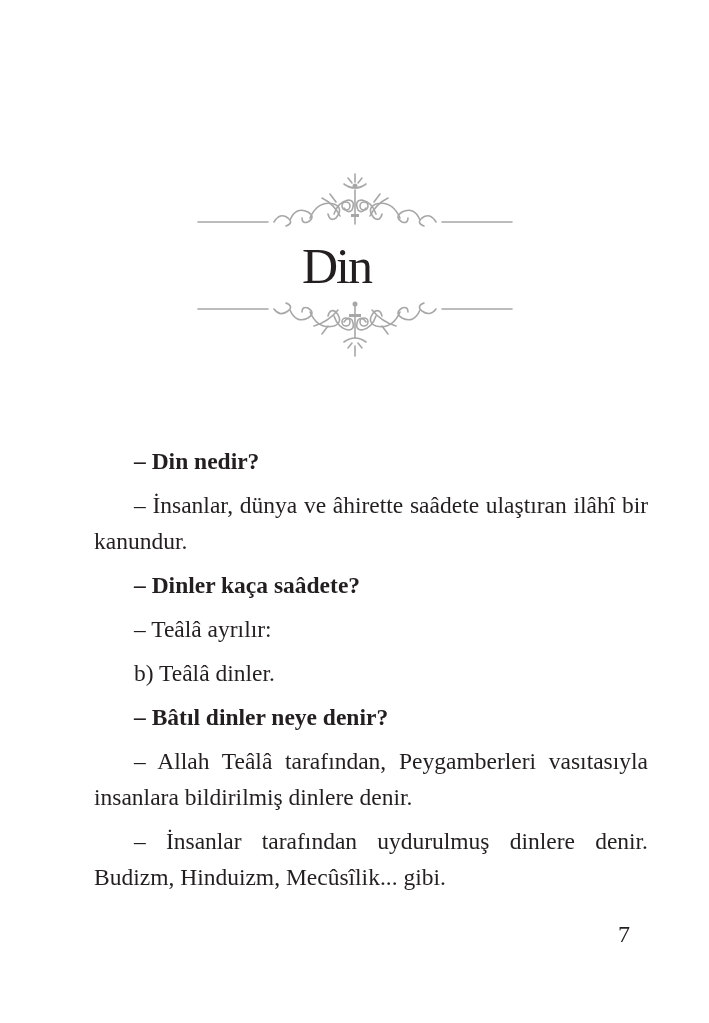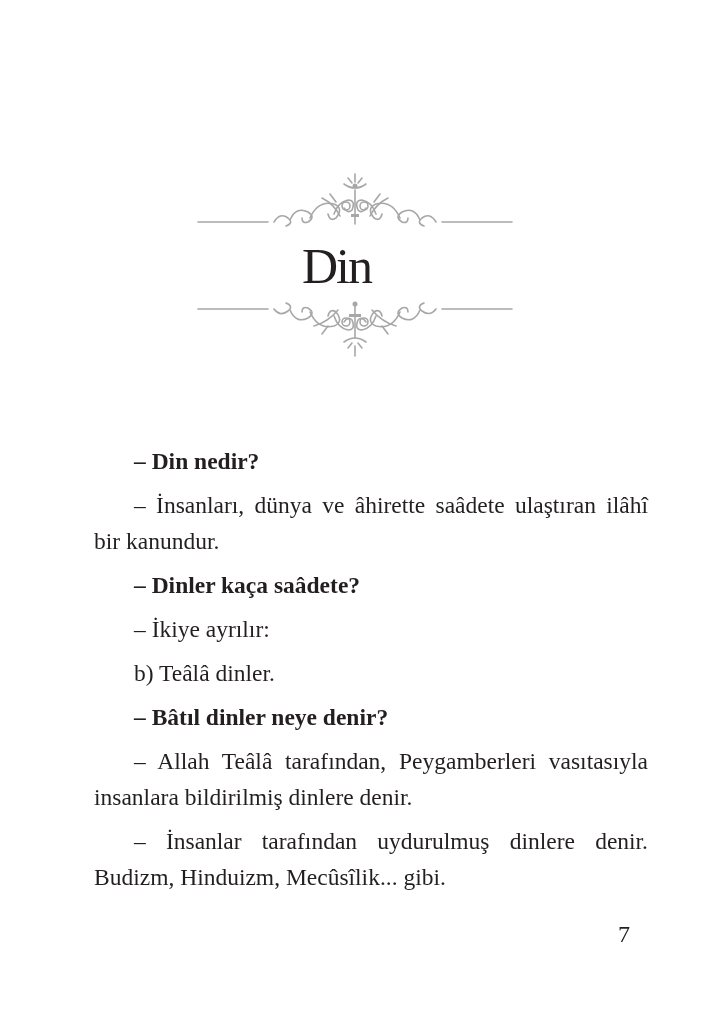--- a/index.html
+++ b/index.html
@@ -127,22 +127,22 @@
     </g>
     <g fill="#a7a7a7">
       <rect x="155" y="24" width="12" height="3"></rect>
       <circle cx="161" cy="14" r="2.5"></circle>
     </g>
   </svg>
 </div>
 
 <div class="content">
   <p class="para q">– Din nedir?</p>
-  <p class="para">– İnsanları, dünya ve âhirette saâdete ulaştıran ilâhî bir kanundur.</p>
+  <p class="para">– İnsanlar, dünya ve âhirette saâdete ulaştıran ilâhî bir kanundur.</p>
   <p class="para q">– Dinler kaça saâdete?</p>
-  <p class="para">– İkiye ayrılır:</p>
+  <p class="para">– Teâlâ ayrılır:</p>
   <p class="para">b) Teâlâ dinler.</p>
   <p class="para q">– Bâtıl dinler neye denir?</p>
   <p class="para">– Allah Teâlâ tarafından, Peygamberleri vasıtasıyla insanlara bildirilmiş dinlere denir.</p>
   <p class="para">– İnsanlar tarafından uydurulmuş dinlere denir. Budizm, Hinduizm, Mecûsîlik... gibi.</p>
 </div>
 
 <div class="page-number">7</div>
 
 </body></html>

